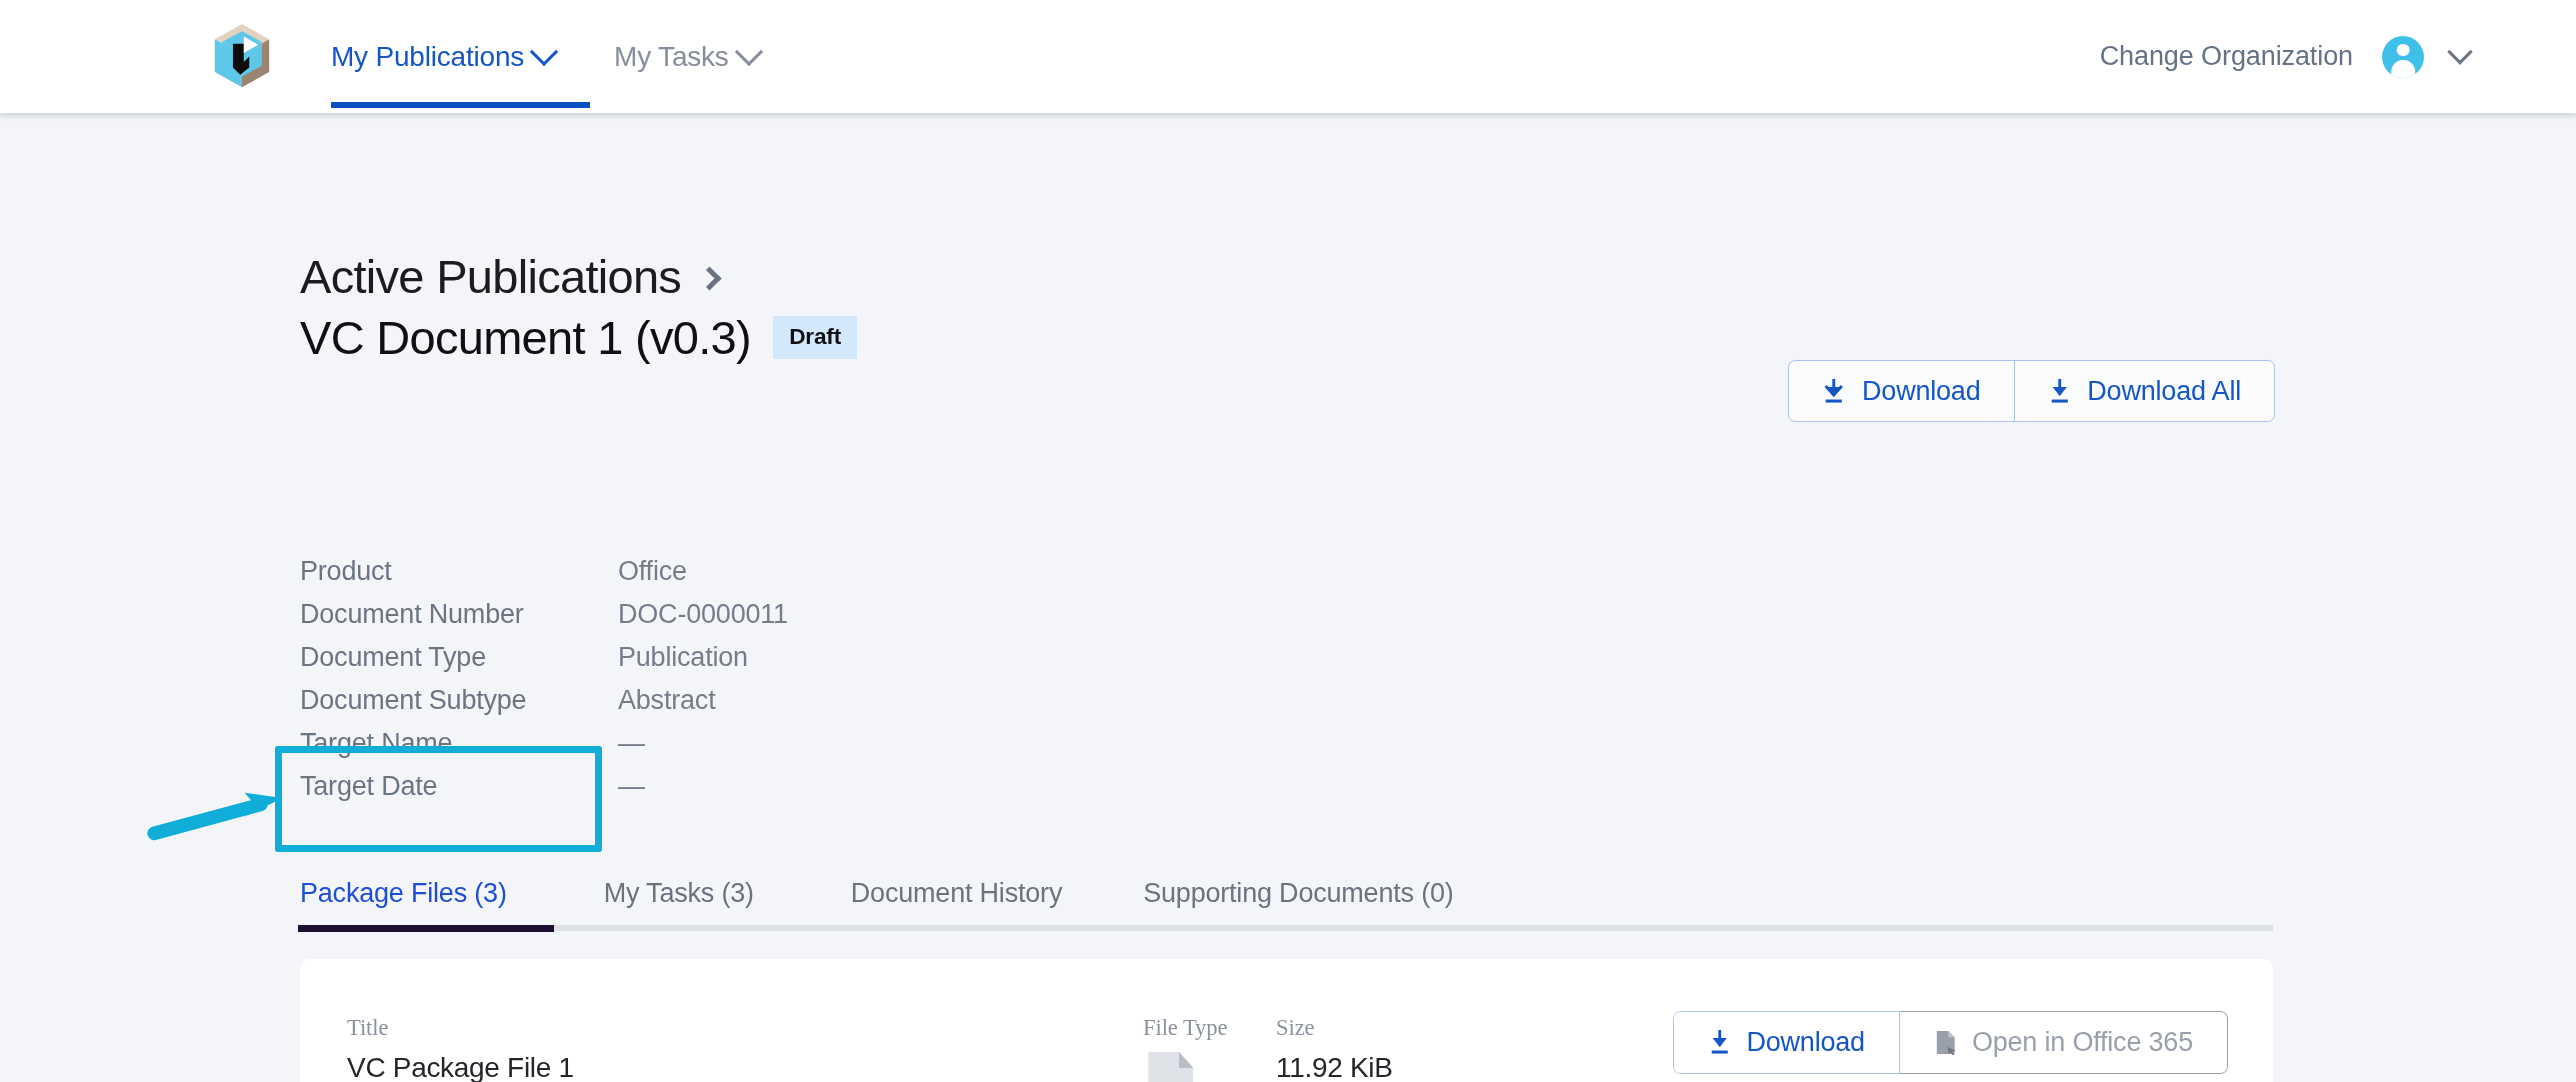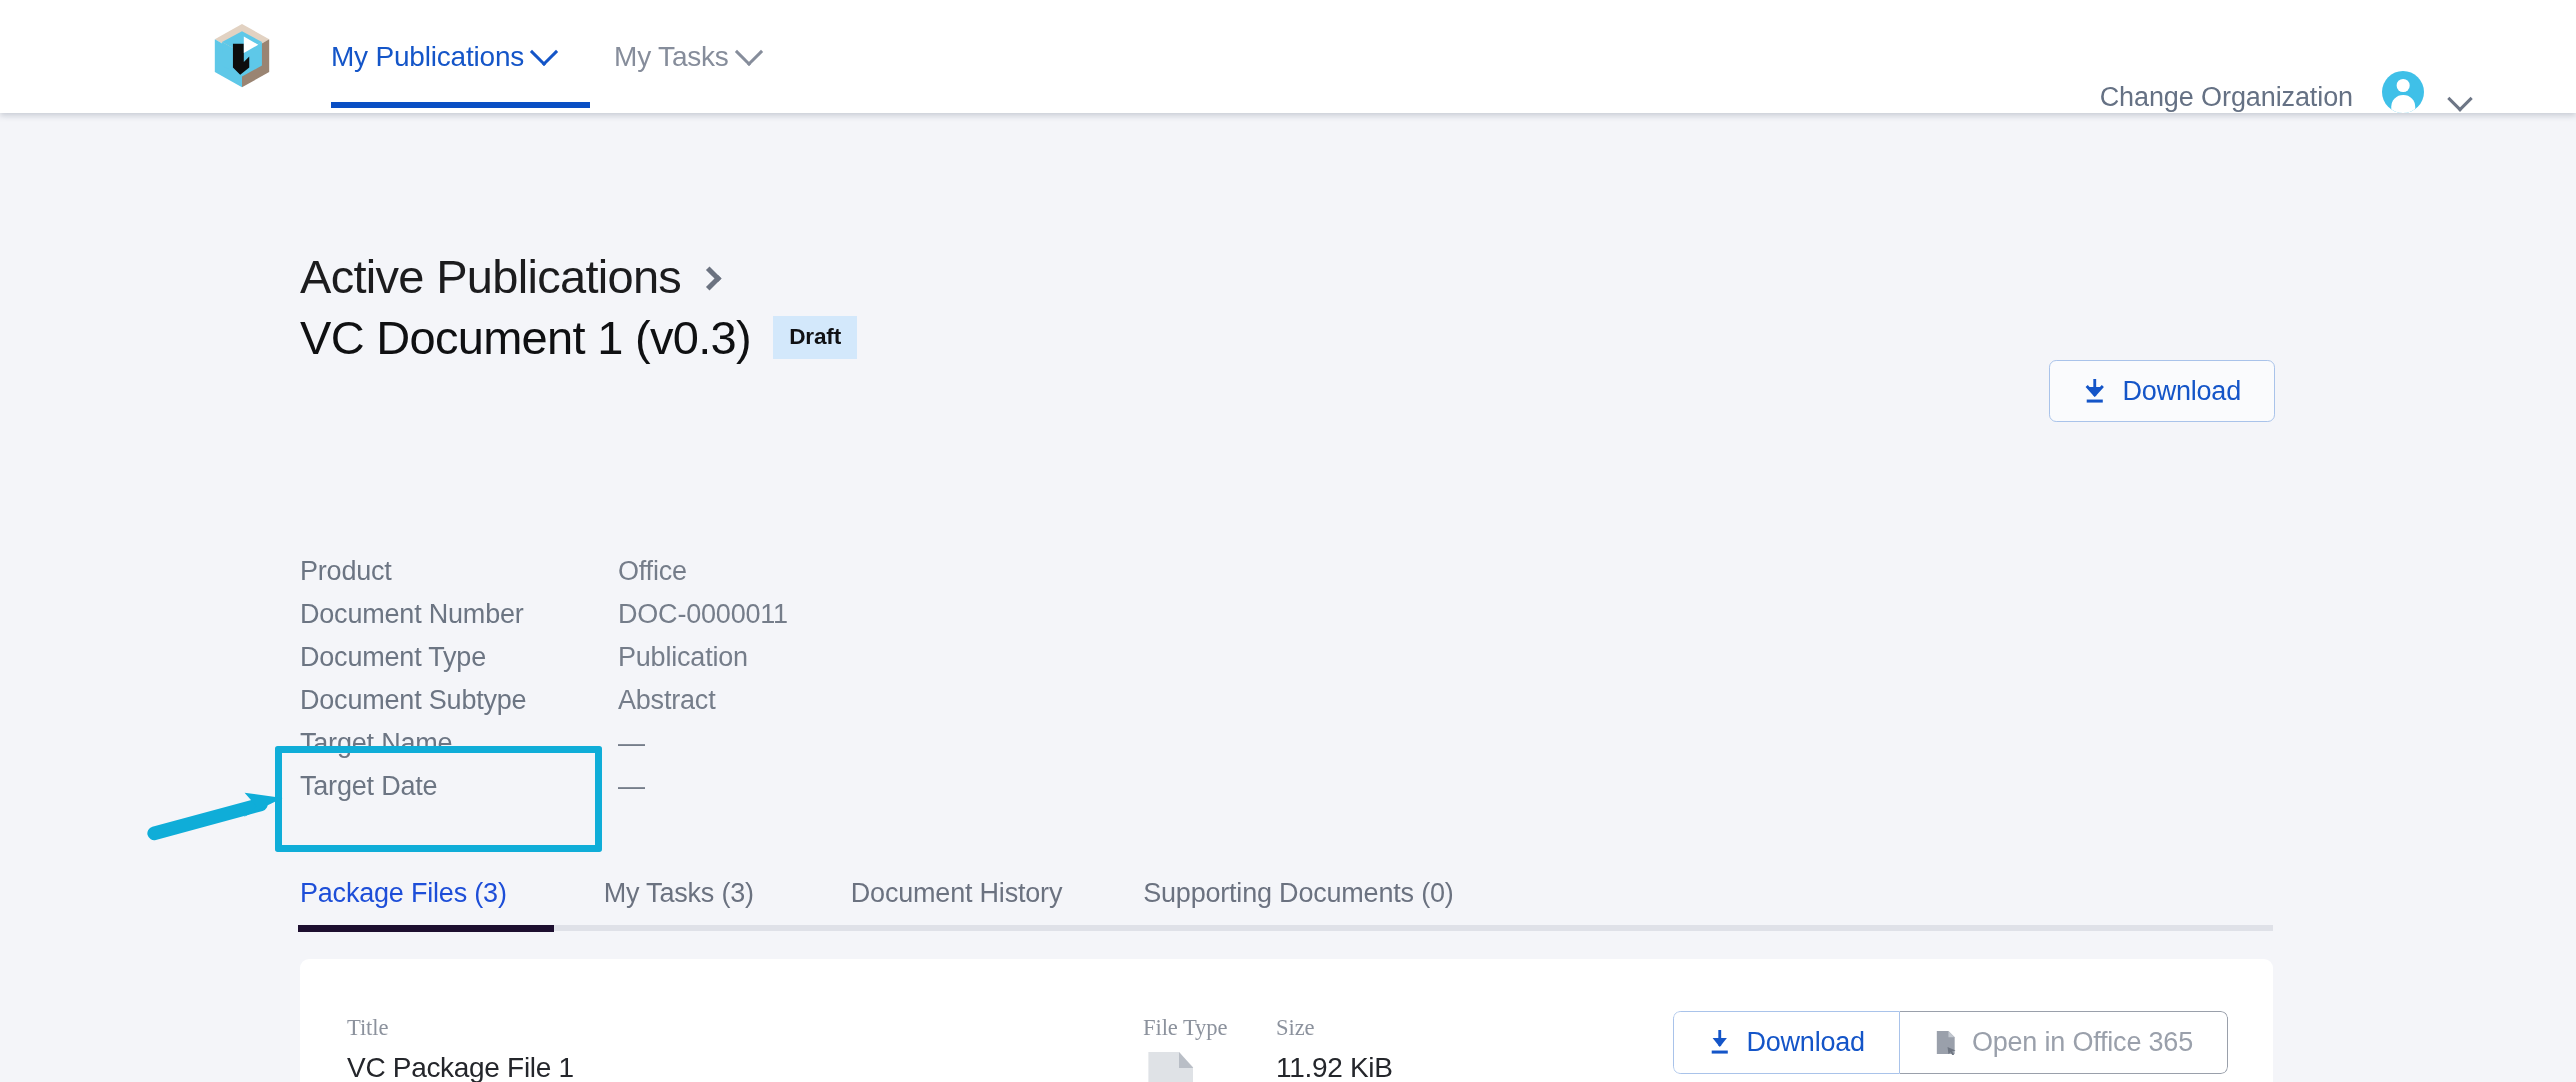--- a/index.html
+++ b/index.html
@@ -69,21 +69,21 @@
     border-right: 3.6px solid currentColor;
     border-bottom: 3.6px solid currentColor;
     transform: rotate(45deg) translate(-3.6px,-3.6px);
   }
 
   .header-right {
     position: absolute;
     right: 107px; top: 0;
     height: 113px;
     display: flex;
-    align-items: flex-end;
+    align-items: center;
     gap: 0;
   }
   .change-org {
     font-size: 27px;
     color: #657184;
     cursor: pointer;
     letter-spacing: -0.1px;
   }
   .avatar {
     width: 42px; height: 42px;
@@ -388,20 +388,28 @@
   </div>
 
   <div class="dl-group">
     <button class="dl-btn">
       <svg class="dl-icon" viewBox="0 0 26 28">
         <path d="M13 1 L13 16 M13 18 L5 9 M13 18 L21 9" stroke="#1455c8" stroke-width="3.2" fill="none" stroke-linecap="square"></path>
         <polygon points="5,9 21,9 13,19" fill="#1455c8"></polygon>
         <rect x="4" y="23" width="18" height="3.4" fill="#1455c8"></rect>
       </svg>
       <span>Download</span>
+    </button>
+    <button class="dl-btn">
+      <svg class="dl-icon" viewBox="0 0 26 28">
+        <path d="M13 1 L13 16" stroke="#1455c8" stroke-width="3.2" fill="none" stroke-linecap="square"></path>
+        <polygon points="5,9 21,9 13,19" fill="#1455c8"></polygon>
+        <rect x="4" y="23" width="18" height="3.4" fill="#1455c8"></rect>
+      </svg>
+      <span>Download All</span>
     </button>
   </div>
 
   <div class="meta">
     <div class="meta-row">
       <span class="meta-label">Product</span>
       <span class="meta-value">Office</span>
     </div>
     <div class="meta-row">
       <span class="meta-label">Document Number</span>

